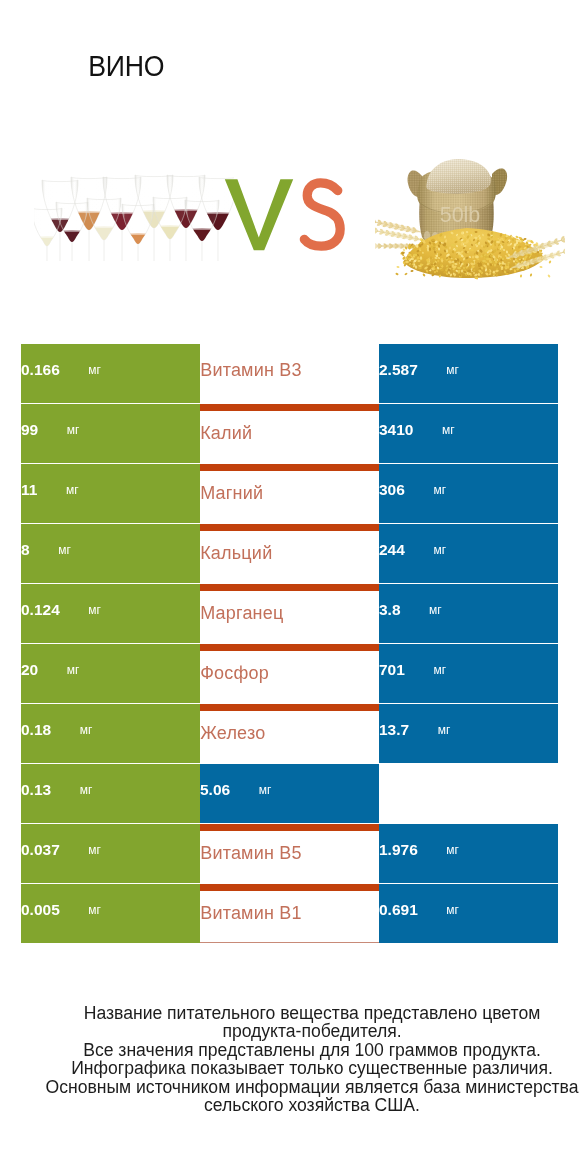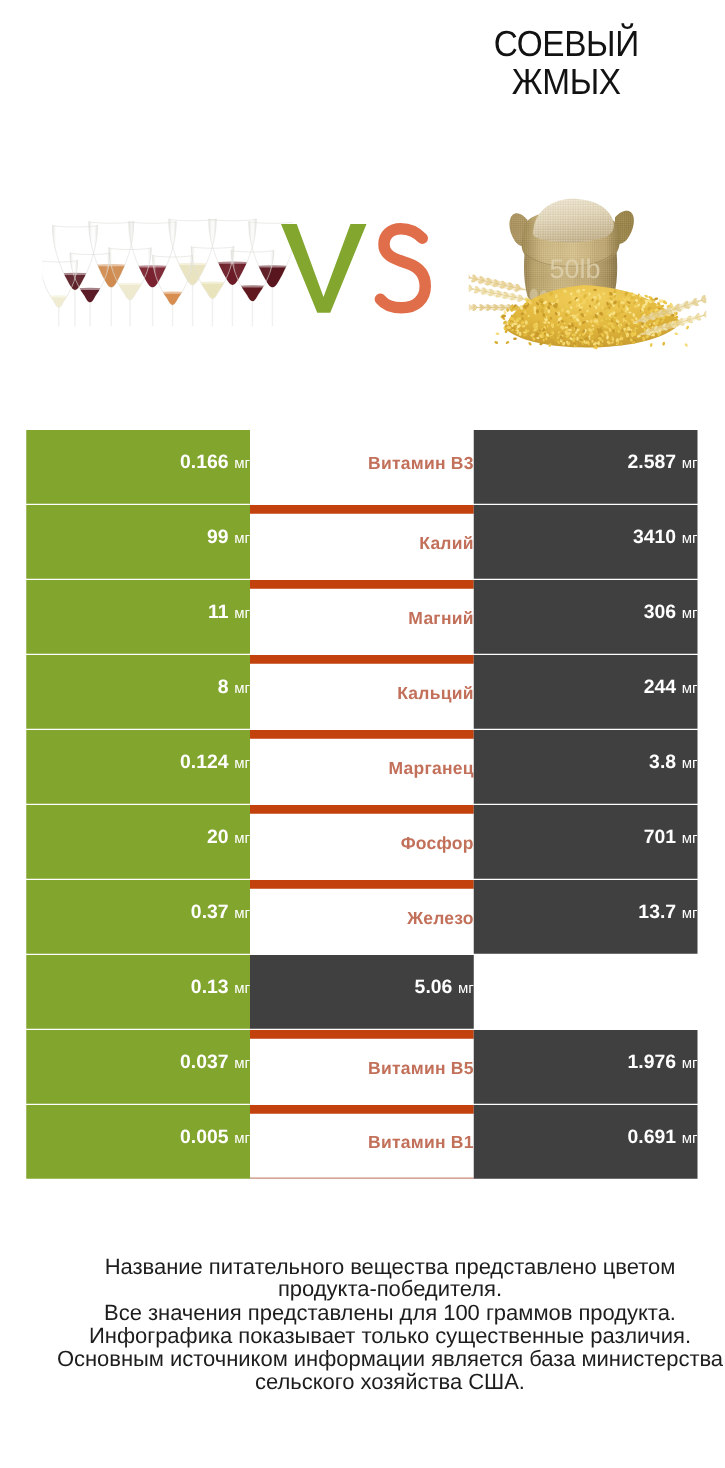--- a/index.html
+++ b/index.html
@@ -16,37 +16,37 @@
   .soy-img{position:absolute;left:375px;top:158px;width:190px;height:122px;}
   .vs{position:absolute;left:222px;top:175px;width:128px;height:78px;}
   .vs #pV{fill:#82a62e;}
   .vs #pS{fill:none;stroke:#e16e4a;stroke-width:9.2;stroke-linecap:round;}
   
   .table{position:absolute;left:21px;top:344px;width:537px;}
   .row{display:flex;height:59px;margin-bottom:1px;}
   .row:last-child{margin-bottom:0;}
   .row:first-child .mid{border-top:0;}
   .row:last-child .mid{border-bottom:1px solid #c88a78;}
-  .cell{width:179px;display:flex;align-items:center;justify-content:flex-end;padding-bottom:7px;box-sizing:border-box;}
+  .cell{width:179px;display:flex;align-items:center;justify-content:flex-start;padding-bottom:7px;box-sizing:border-box;gap:24px;}
   .left{background:#82a52e;color:#fff;}
-  .right{background:#404040;color:#fff;}
+  .right{background:#0369a1;color:#fff;}
   .mid{background:#fff;border-top:7px solid #c2410c;color:#c2705a;}
   .val{font-size:15.5px;font-weight:700;letter-spacing:0px;}
   .unit{font-size:12px;font-weight:400;margin-left:4.5px;}
-  .nut{font-size:14px;font-weight:700;letter-spacing:0.2px;text-indent:0.2px;}
+  .nut{font-size:18px;font-weight:400;letter-spacing:0.2px;text-indent:0.2px;}
   
   .footer{position:absolute;left:0;top:1003.5px;width:580px;text-align:center;font-size:17.6px;line-height:18.6px;color:#1d1d1d;letter-spacing:-0.02px;white-space:nowrap;padding-left:22px;}
 </style>
 </head>
 <body>
 
 <div class="page">
   <div class="titles">
-    <div class="title-col narrow" id="tcr">
-      <div class="title">Соевый Жмых</div>
+    <div class="title-col" id="tcl">
+      <div class="title">Вино</div>
     </div>
   </div>
   <div class="wine-img"><svg viewBox="0 0 200 100" width="200" height="100" xmlns="http://www.w3.org/2000/svg">
         <defs>
           <clipPath id="q0">
             <path d="M8.0,14.0A18.0,1.6 0 0 0 44.0,14.0C44.3,29.6 39.0,46.2 30.7,61.0Q28.0,66.0 26.0,66.0Q24.0,66.0 21.3,61.0C13.0,46.2 7.7,29.6 8.0,14.0Z"></path>
           </clipPath>
           <clipPath id="q1">
             <path d="M37.0,11.0A18.0,1.6 0 0 0 73.0,11.0C73.3,26.9 68.0,43.9 59.7,59.0Q57.0,64.0 55.0,64.0Q53.0,64.0 50.3,59.0C42.0,43.9 36.7,26.9 37.0,11.0Z"></path>
           </clipPath>
@@ -1059,21 +1059,21 @@
         <div class="cell mid">
           <span class="nut">Фосфор</span>
         </div>
         <div class="cell right">
           <span class="val">701</span>
           <span class="unit">мг</span>
         </div>
       </div>
       <div class="row">
         <div class="cell left">
-          <span class="val">0.37</span>
+          <span class="val">0.18</span>
           <span class="unit">мг</span>
         </div>
         <div class="cell mid">
           <span class="nut">Железо</span>
         </div>
         <div class="cell right">
           <span class="val">13.7</span>
           <span class="unit">мг</span>
         </div>
       </div>

